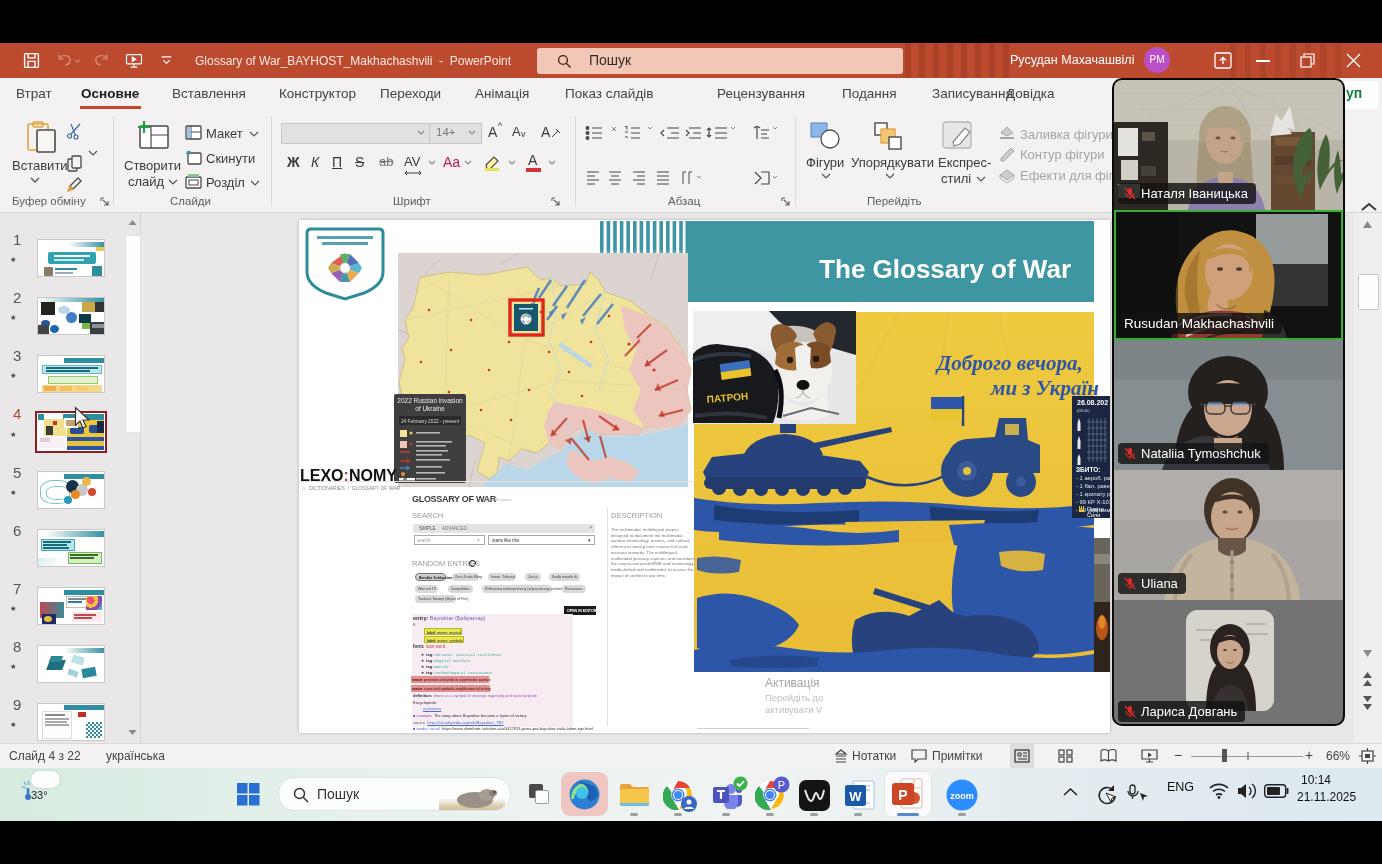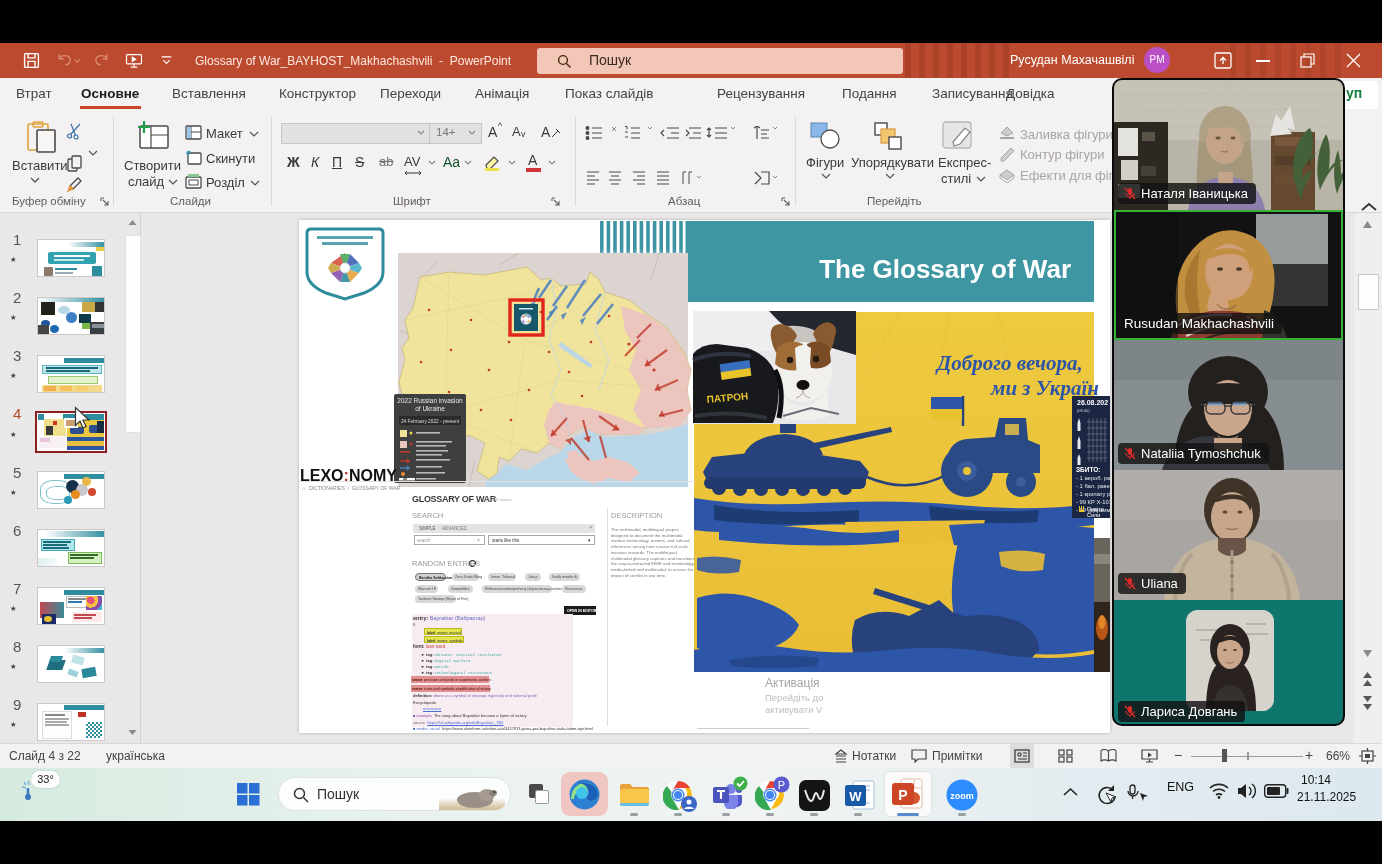--- a/index.html
+++ b/index.html
@@ -193,21 +193,21 @@
   <div class="a tx" style="left:332px;top:44px;font-size:14px;color:#3b3a39;text-decoration:underline">П</div>
   <div class="a tx" style="left:355px;top:44px;font-size:14px;color:#3b3a39;text-decoration:line-through">S</div>
   <div class="a tx" style="left:379px;top:44px;font-size:13px;color:#737373;text-decoration:line-through">ab</div>
   <div class="a tx" style="left:404px;top:44px;font-size:13px;color:#3b3a39">AV</div>
   <svg class="a" style="left:404px;top:60px" width="18" height="6" viewBox="0 0 18 6">
       <path d="M1 3h16M1 3l2-2M1 3l2 2M17 3l-2-2M17 3l-2 2" stroke="#3b3a39" fill="none" stroke-width="1"></path>
     </svg>
   <svg class="a" style="left:428px;top:50px" width="8" height="6" viewBox="0 0 8 6">
       <path d="M1 1l3 3 3-3" stroke="#888" fill="none" stroke-width="1.1"></path>
     </svg>
-  <div class="a tx" style="left:443px;top:44px;font-size:14px;color:#14532d">Aa</div>
+  <div class="a tx" style="left:443px;top:44px;font-size:14px;color:#be185d">Aa</div>
   <svg class="a" style="left:464px;top:50px" width="8" height="6" viewBox="0 0 8 6">
       <path d="M1 1l3 3 3-3" stroke="#888" fill="none" stroke-width="1.1"></path>
     </svg>
   <svg class="a" style="left:483px;top:42px" width="20" height="20" viewBox="0 0 20 20">
       <path d="M3 13L11 5l4 4-8 8H4z" stroke="#4a4a4a" fill="#fdf4a3" stroke-width="1.2"></path>
       <rect x="2" y="16" width="14" height="3" fill="#e8e14a"></rect>
     </svg>
   <svg class="a" style="left:508px;top:50px" width="8" height="6" viewBox="0 0 8 6">
       <path d="M1 1l3 3 3-3" stroke="#888" fill="none" stroke-width="1.1"></path>
     </svg>
@@ -902,21 +902,21 @@
 </div>
 
 <div class="a" id="taskbar" style="left:0;top:768px;width:1382px;height:53px;background:linear-gradient(90deg,#d6ebe0,#e9f2ee 30%,#f0f3f2 55%,#e2ebf0 80%,#dde8ef)">
 
   <svg class="a" style="left:20px;top:12px" width="22" height="26" viewBox="0 0 22 26">
       <path d="M4 2l2 3M8 1l1 4M2 7l4 1" stroke="#7ab3d6" stroke-width="1.5"></path>
       <circle cx="8" cy="17" r="3" fill="#3a79c2"></circle>
       <rect x="6.7" y="8" width="2.6" height="9" rx="1.3" fill="#3a79c2"></rect>
     </svg>
   <div class="a" style="left:31px;top:3px;width:29px;height:17px;background:#fdfdfd;border-radius:9px;box-shadow:0 0 2px rgba(0,0,0,.2)">
-      <div class="tx" style="font-size:11px;color:#222;text-align:center;margin-top:2px">33°</div>
+      <div class="tx" style="font-size:11px;color:#222;text-align:left;margin-top:18px">33°</div>
     </div>
 
   <svg class="a" style="left:237px;top:15px" width="23" height="23" viewBox="0 0 23 23">
       <g fill="#2a6fd4">
         <rect x="0" y="0" width="10.5" height="10.5"></rect>
         <rect x="12" y="0" width="10.5" height="10.5"></rect>
         <rect x="0" y="12" width="10.5" height="10.5"></rect>
         <rect x="12" y="12" width="10.5" height="10.5"></rect>
       </g>
     </svg>
@@ -1193,21 +1193,21 @@
     <div class="a" style="left:4px;top:103px;height:21px;border-radius:4px;background:rgba(18,18,18,.82);display:flex;align-items:center;padding:0 8px 0 6px">
       <svg width="12" height="13" viewBox="0 0 12 13">
           <rect x="4" y="1" width="4" height="7" rx="2" fill="#e02b2b"></rect>
           <path d="M2 6a4 4 0 008 0M6 10v2" stroke="#e02b2b" fill="none" stroke-width="1.2"></path>
           <path d="M1 1l10 11" stroke="#e02b2b" stroke-width="1.4"></path>
         </svg>
       <span style="color:#fff;font-size:13px;margin-left:5px;white-space:nowrap">Uliana</span>
     </div>
   </div>
 
-  <div class="a" style="left:0;top:520px;width:229px;height:128px;overflow:hidden;background:#0f766e">
+  <div class="a" style="left:0;top:520px;width:229px;height:128px;overflow:hidden;background:#737373">
     <div class="a" style="left:72px;top:10px;width:88px;height:101px;border-radius:12px;overflow:hidden;background:#d8d5cc">
       <svg width="88" height="101" viewBox="0 0 88 101">
         <rect width="88" height="101" fill="#d6d3ca"></rect>
         <path d="M10 20h30M14 30h24M60 14h20M58 24h24" stroke="#b8b5ac" stroke-width="2"></path>
         <path d="M20 101c0-30 6-52 24-52s26 22 26 52z" fill="#2a2220"></path>
         <ellipse cx="44" cy="38" rx="20" ry="24" fill="#2a2220"></ellipse>
         <ellipse cx="44" cy="42" rx="13" ry="17" fill="#c9a68c"></ellipse>
         <path d="M31 32c3-8 23-8 26 0 1 3 0 5-1 7-2-7-7-9-12-9s-11 4-13 2z" fill="#2a2220"></path>
         <g fill="#4a3a2e">
             <ellipse cx="39" cy="40" rx="1.8" ry="1.1"></ellipse>

